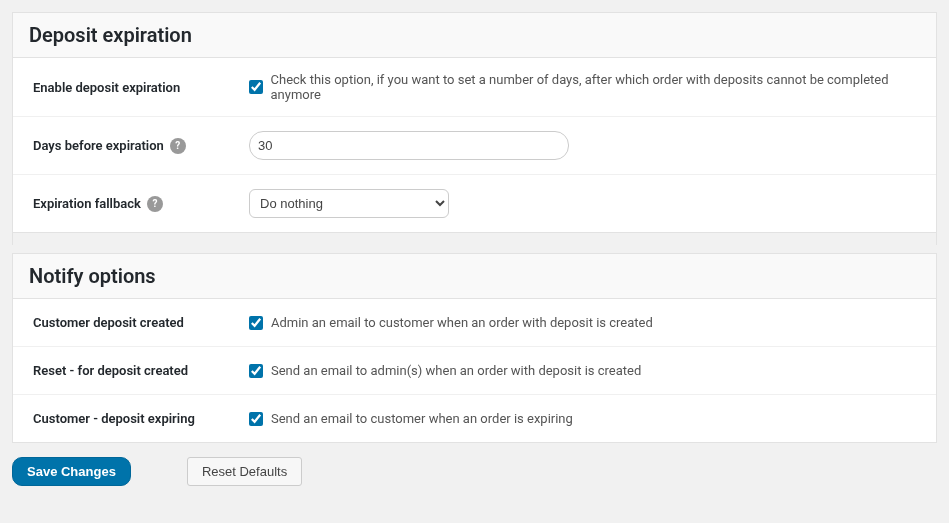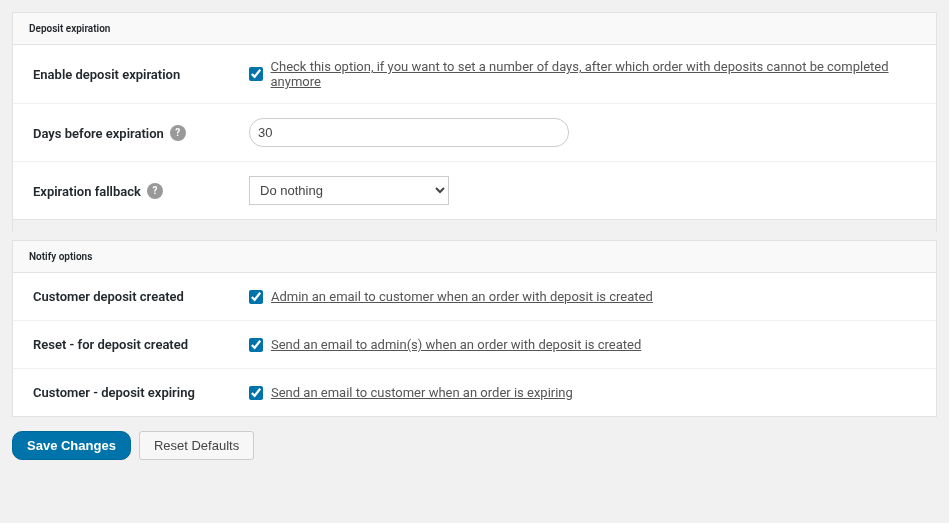--- a/index.html
+++ b/index.html
@@ -16,21 +16,21 @@
     }
     .section {
       background: #fff;
       border: 1px solid #e2e2e2;
       margin-bottom: 0;
     }
     .section-header {
       background: #f9f9f9;
       border-bottom: 1px solid #e2e2e2;
       padding: 10px 16px;
-      font-size: 10px;
+      font-size: 20px;
       font-weight: 600;
       color: #23282d;
     }
     .form-table {
       width: 100%;
       border-collapse: collapse;
     }
     .form-table tr {
       border-bottom: 1px solid #f0f0f0;
     }
@@ -44,21 +44,21 @@
       padding: 16px 16px 16px 20px;
       width: 220px;
       vertical-align: middle;
     }
     .form-table td {
       padding: 14px 16px;
       vertical-align: middle;
     }
     .field-label-row {
       display: flex;
-      align-items: flex-end;
+      align-items: center;
       gap: 6px;
     }
     .help-icon {
       display: inline-flex;
       align-items: center;
       justify-content: center;
       width: 16px;
       height: 16px;
       border-radius: 50%;
       background: #999;
@@ -76,36 +76,35 @@
     .checkbox-row input[type="checkbox"] {
       width: 14px;
       height: 14px;
       margin: 0;
       cursor: pointer;
       accent-color: #0073aa;
     }
     .checkbox-label {
       color: #555;
       font-size: 13px;
-      text-decoration: underline;
     }
     .text-input {
       width: 320px;
       padding: 6px 8px;
       border: 1px solid #ccc;
       border-radius: 14px;
       font-size: 13px;
       color: #444;
       background: #fff;
     }
     .select-input {
       width: 200px;
       padding: 5px 6px;
       border: 1px solid #ccc;
-      border-radius: 0;
+      border-radius: 6px;
       font-size: 13px;
       color: #444;
       background: #fff;
       cursor: pointer;
     }
     .section-divider {
       height: 12px;
       background: #f1f1f1;
       border-left: 1px solid #e2e2e2;
       border-right: 1px solid #e2e2e2;
@@ -130,20 +129,21 @@
       font-weight: 600;
     }
     .btn-reset {
       background: #f7f7f7;
       color: #444;
       border: 1px solid #ccc;
       padding: 6px 14px;
       border-radius: 3px;
       font-size: 13px;
       cursor: pointer;
+      margin-left: 48px;
     }
   </style>
 </head>
 <body>
 
 <div class="wrap">
 
   <div class="section">
     <div class="section-header">Deposit expiration</div>
     <table class="form-table">

